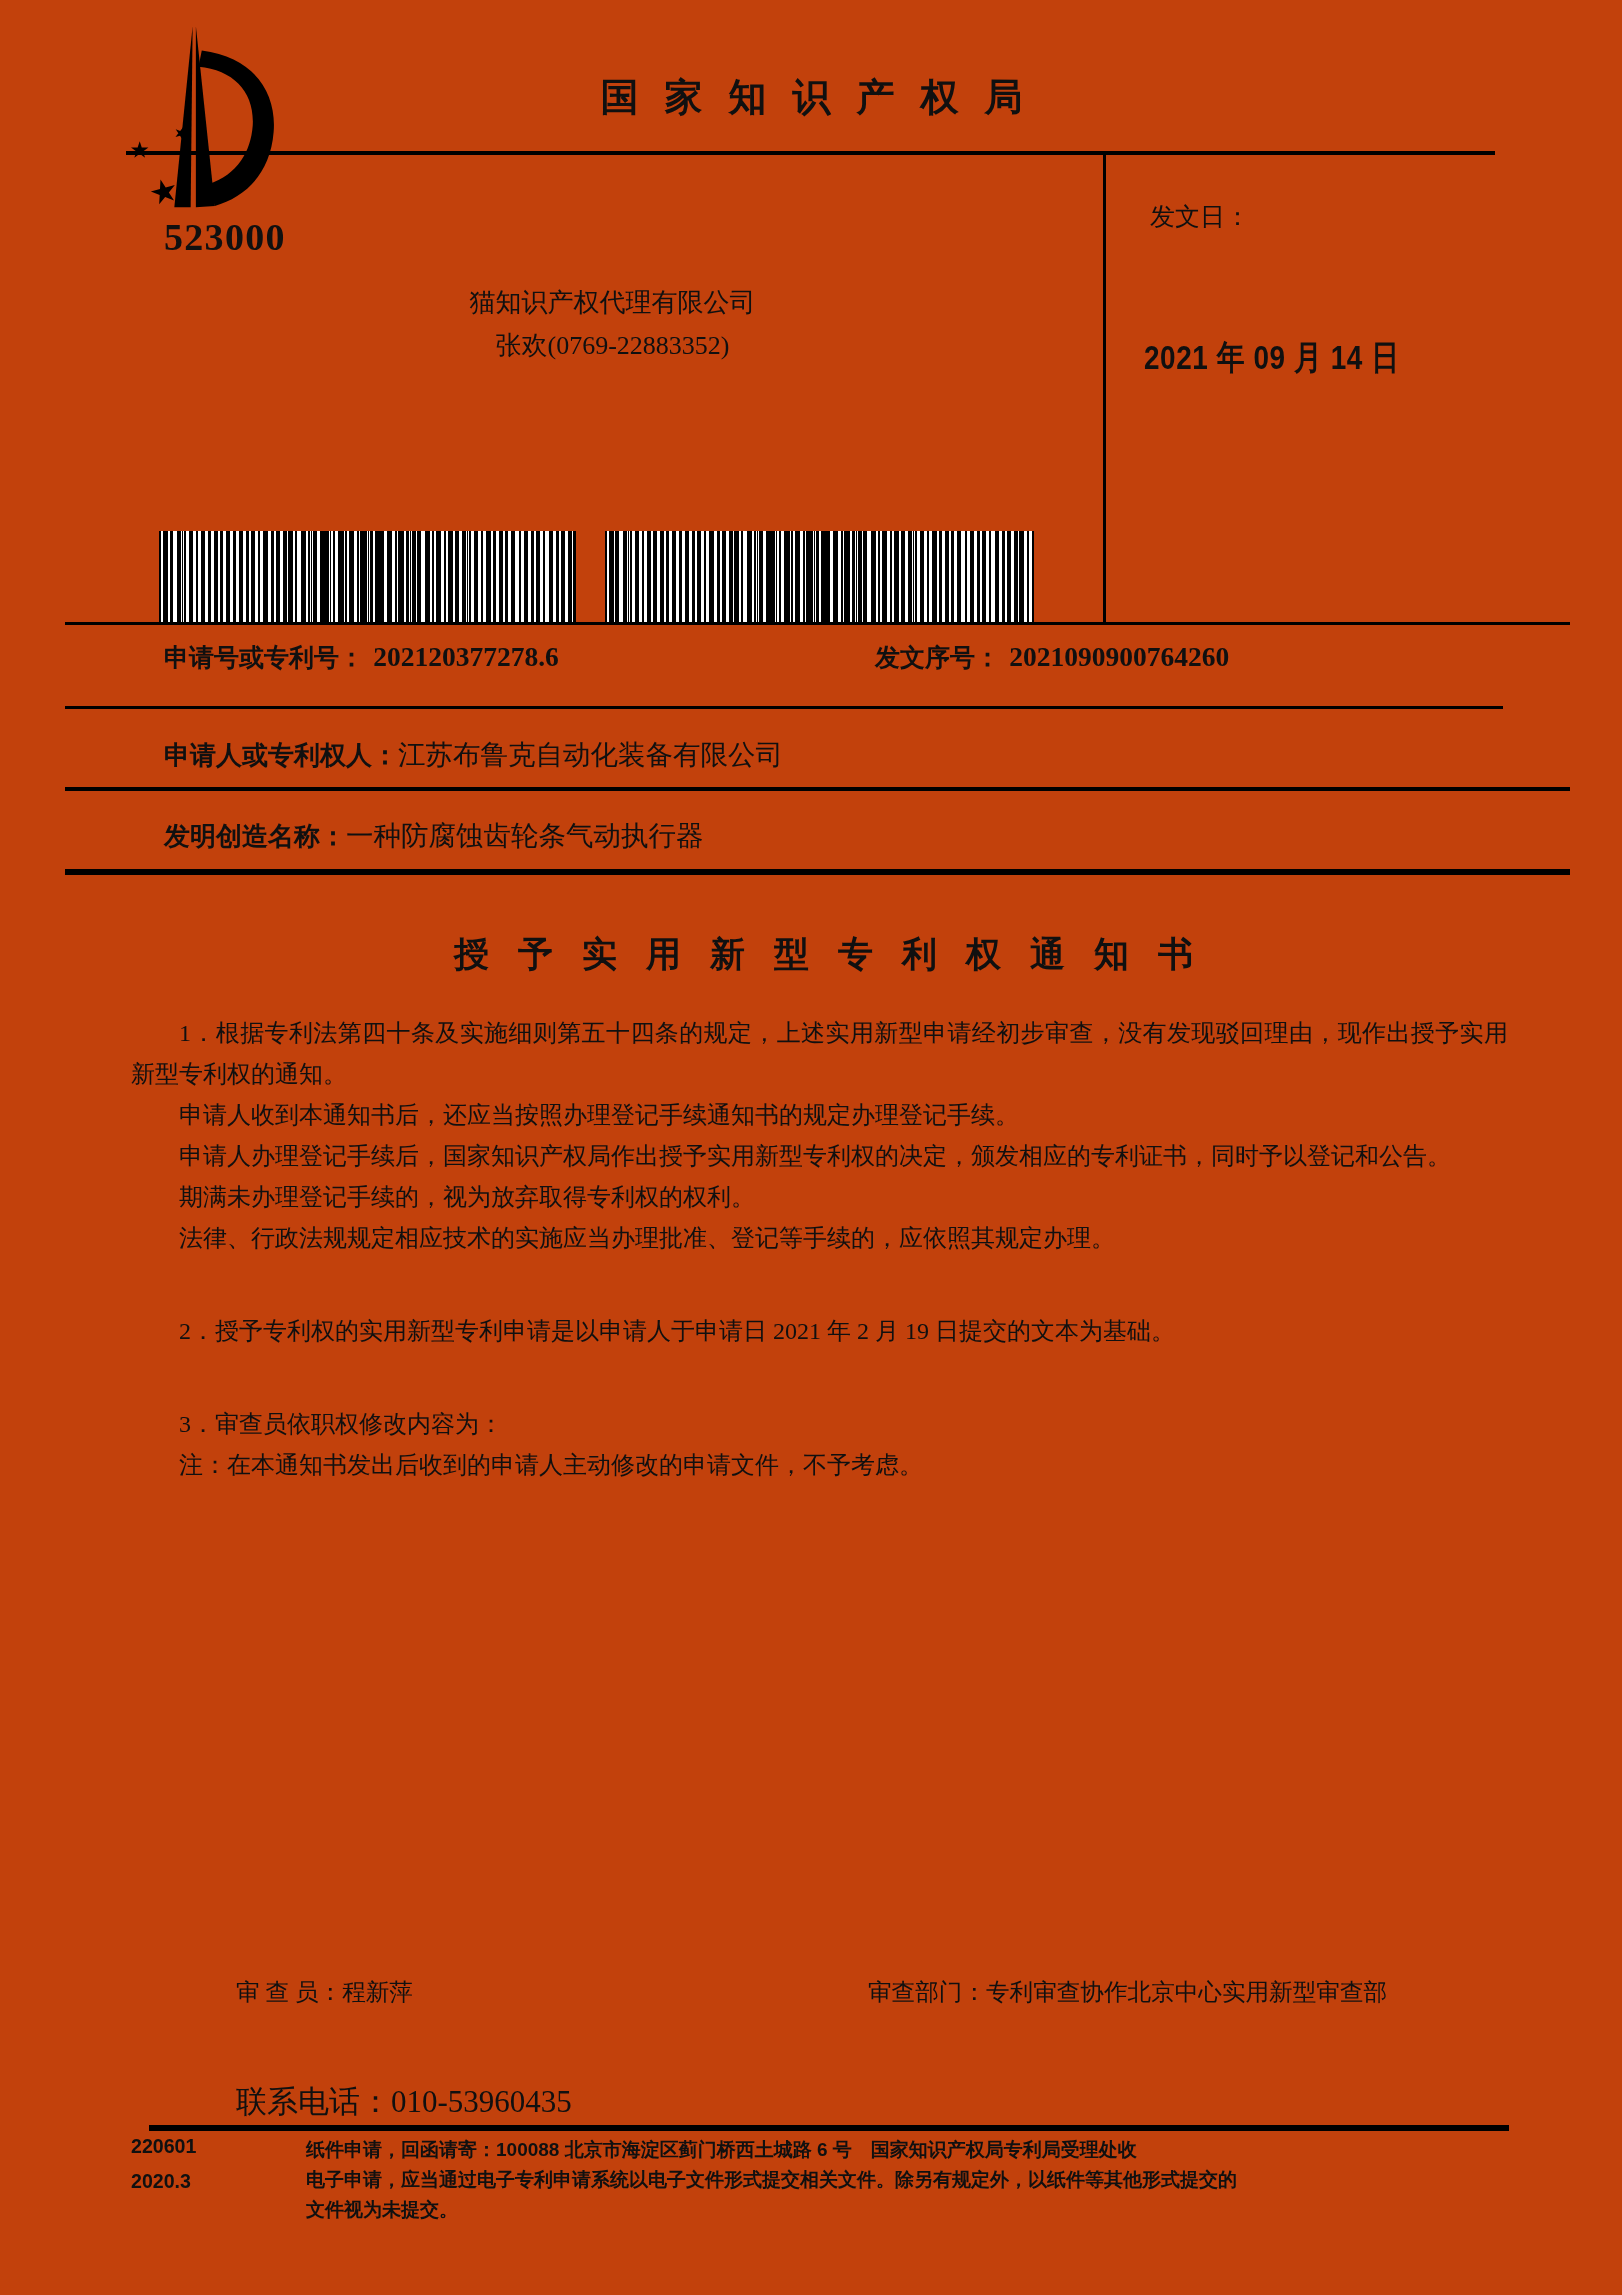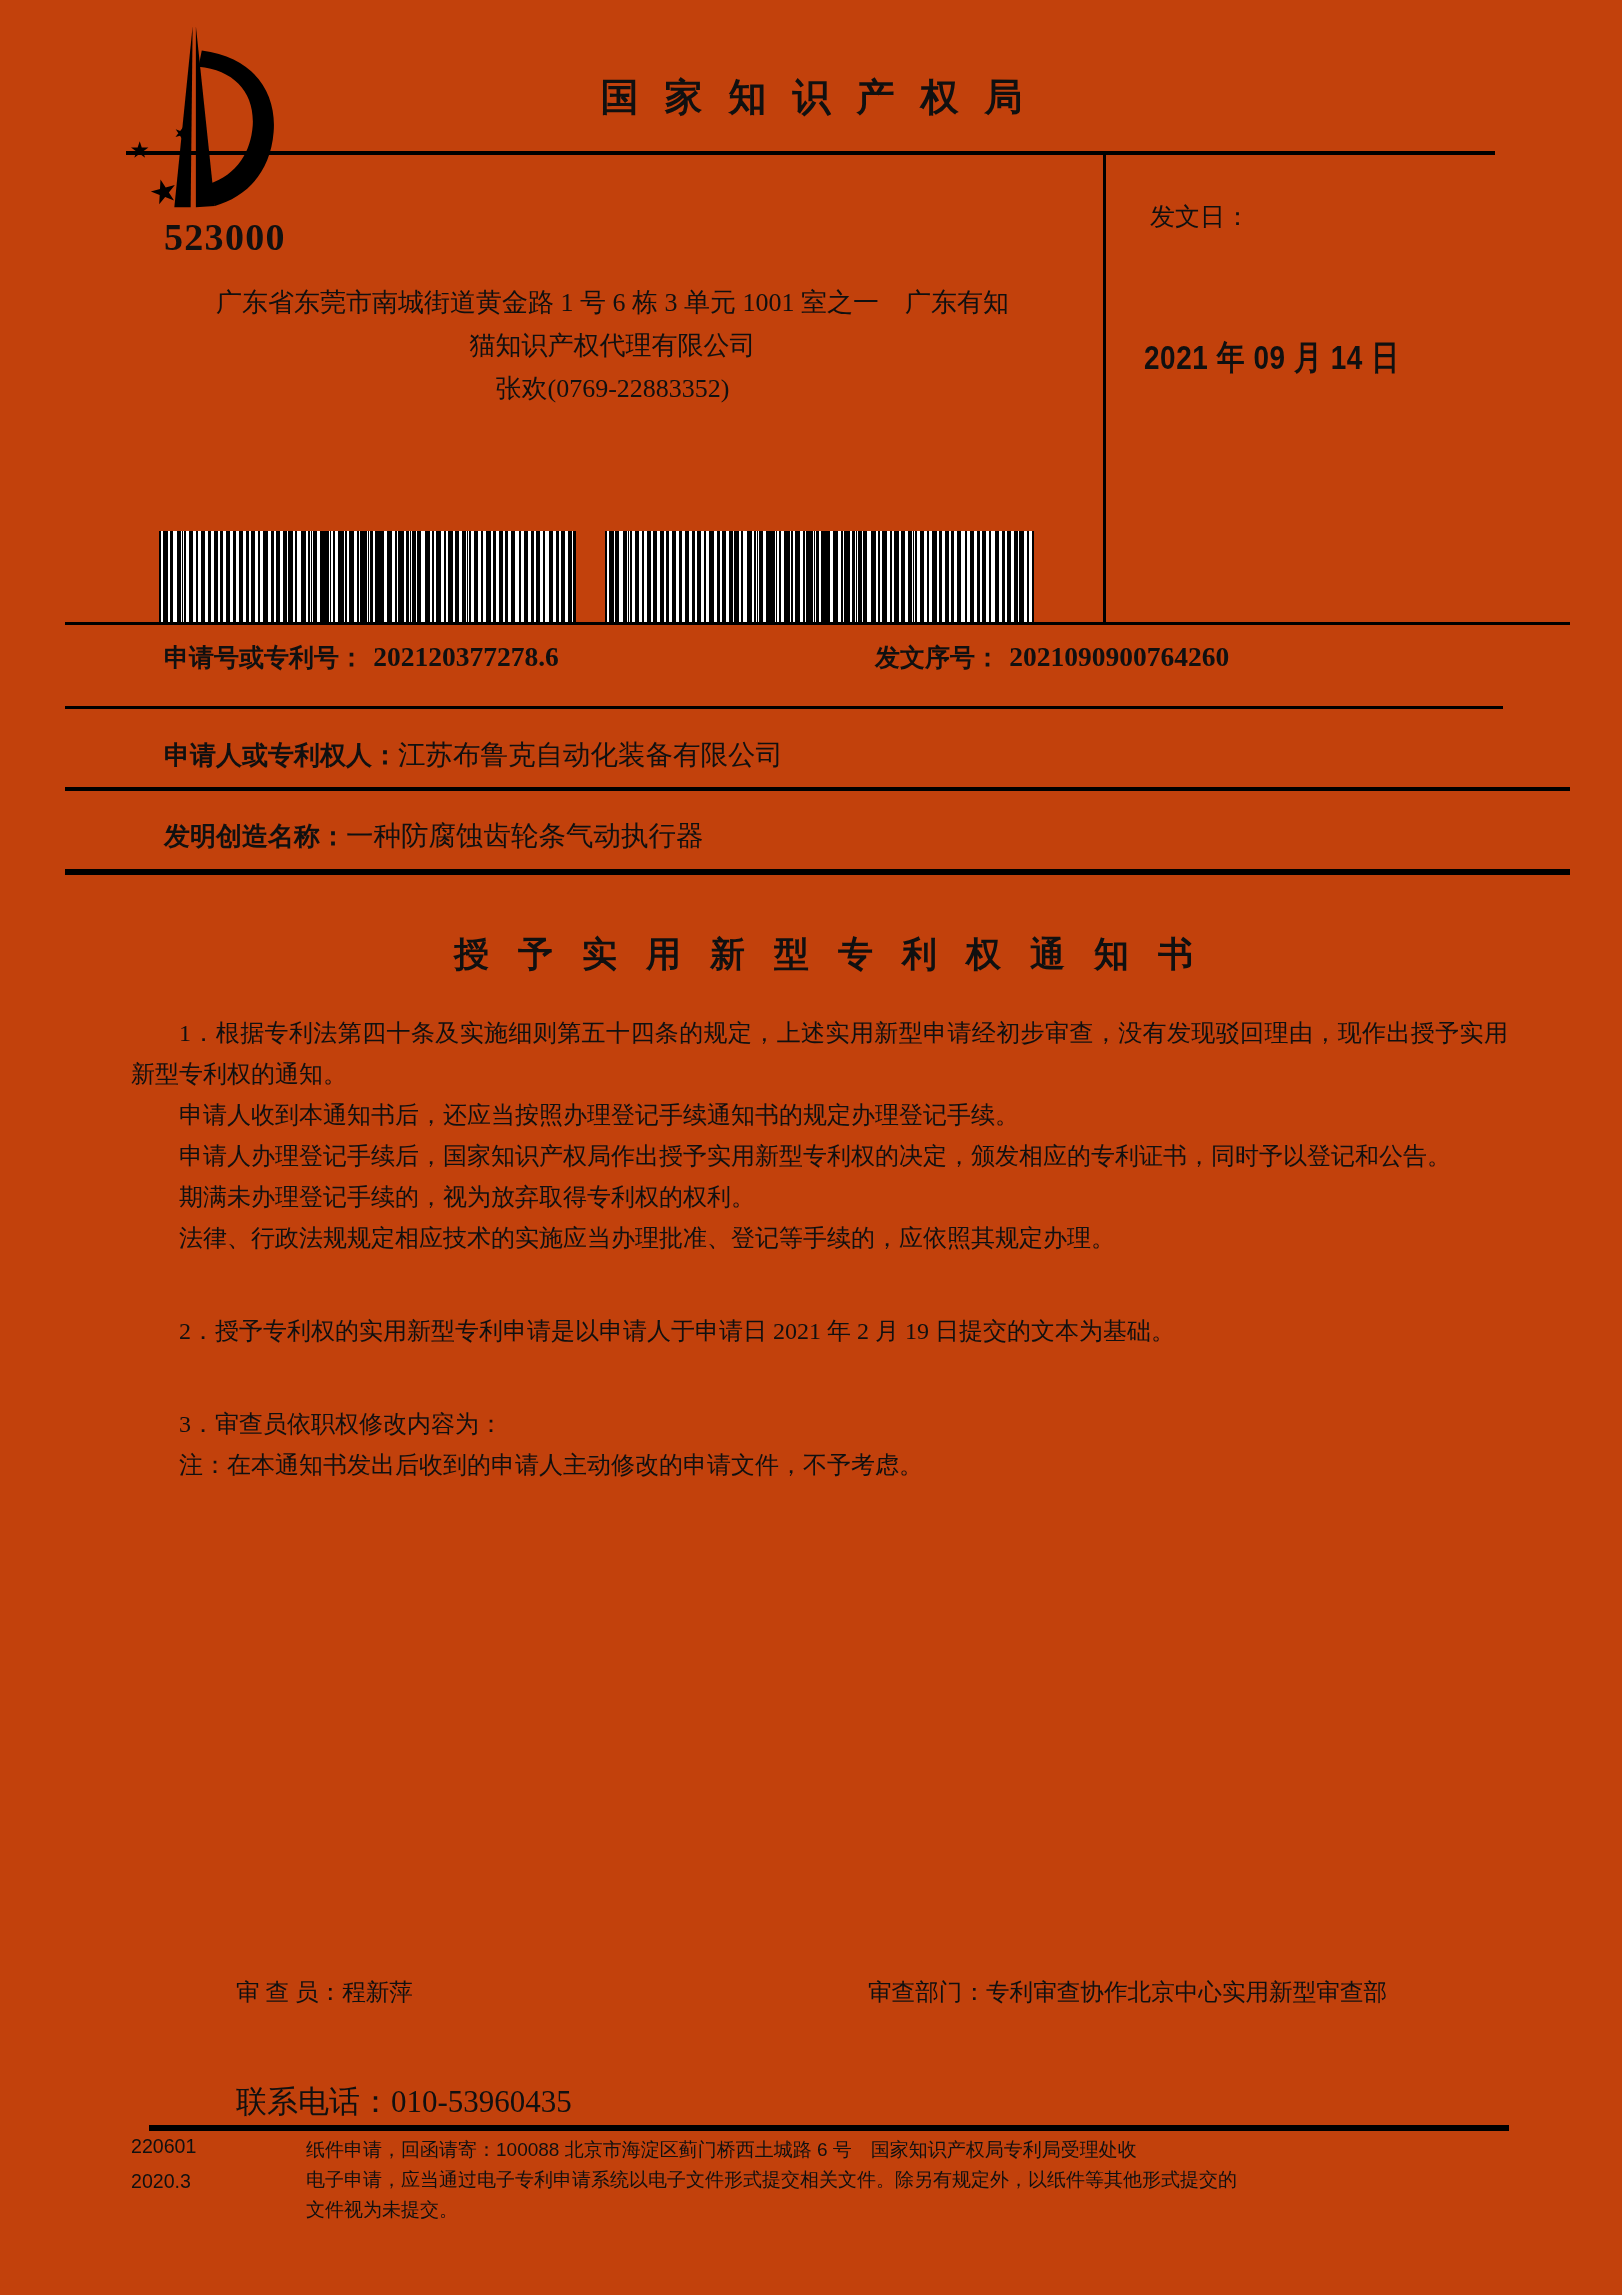--- a/index.html
+++ b/index.html
@@ -1,21 +1,21 @@
 <!DOCTYPE html>
 <html style="font-size:10.5px"><head>
 <meta charset="utf-8">
 <style>
   html,body{margin:0;padding:0;background:#9a9a9a;}
   .page{
     position:relative;width:1623px;height:2295px;background:#c2410c;color:#101010;
     font-family:"Liberation Serif","DejaVu Serif",serif;overflow:hidden;margin:0 auto;
   }
   .abs{position:absolute;}
-  .sans{font-family:"Liberation Sans","DejaVu Sans",sans-serif;}
+  .sans{font-family:"Liberation Sans","DejaVu Sans",sans-serif;font-weight:bold;}
   .rule{position:absolute;background:#000;}
 
   
   .agency-title{
     left:0;right:0;top:72px;text-align:center;
     font-size:38px;font-weight:700;letter-spacing:26px;text-indent:26px;white-space:nowrap;
   }
   .logo{left:110px;top:21px;width:177px;height:196px;}
   .header-rule{left:126px;top:151px;width:1369px;height:3.9px;}
   .vert-rule{left:1103px;top:152px;width:3.3px;height:472px;}
@@ -89,21 +89,20 @@
     <polygon points="0,-1 0.2245,-0.309 0.9511,-0.309 0.3633,0.118 0.5878,0.809 0,0.382 -0.5878,0.809 -0.3633,0.118 -0.9511,-0.309 -0.2245,-0.309" transform="translate(82,262) scale(20) rotate(-15)" fill="#000"></polygon>
     <polygon points="0,-1 0.2245,-0.309 0.9511,-0.309 0.3633,0.118 0.5878,0.809 0,0.382 -0.5878,0.809 -0.3633,0.118 -0.9511,-0.309 -0.2245,-0.309" transform="translate(108,172) scale(10) rotate(20)" fill="#000"></polygon>
   </svg>
 
   <div class="abs agency-title sans">国家知识产权局</div>
   <div class="rule header-rule"></div>
   <div class="rule vert-rule"></div>
 
   <div class="abs postal">523000</div>
   <div class="abs addr">
-    <div>广东省东莞市南城街道黄金路 1 号 6 栋 3 单元 1001 室之一　广东有知</div>
     <div>猫知识产权代理有限公司</div>
     <div>张欢(0769-22883352)</div>
   </div>
 
   <div class="abs issue-label">发文日：</div>
   <div class="abs issue-date sans">2021 年 09 月 14 日</div>
 
   <div class="barcode barcode-1"></div>
   <div class="barcode barcode-2"></div>
 

